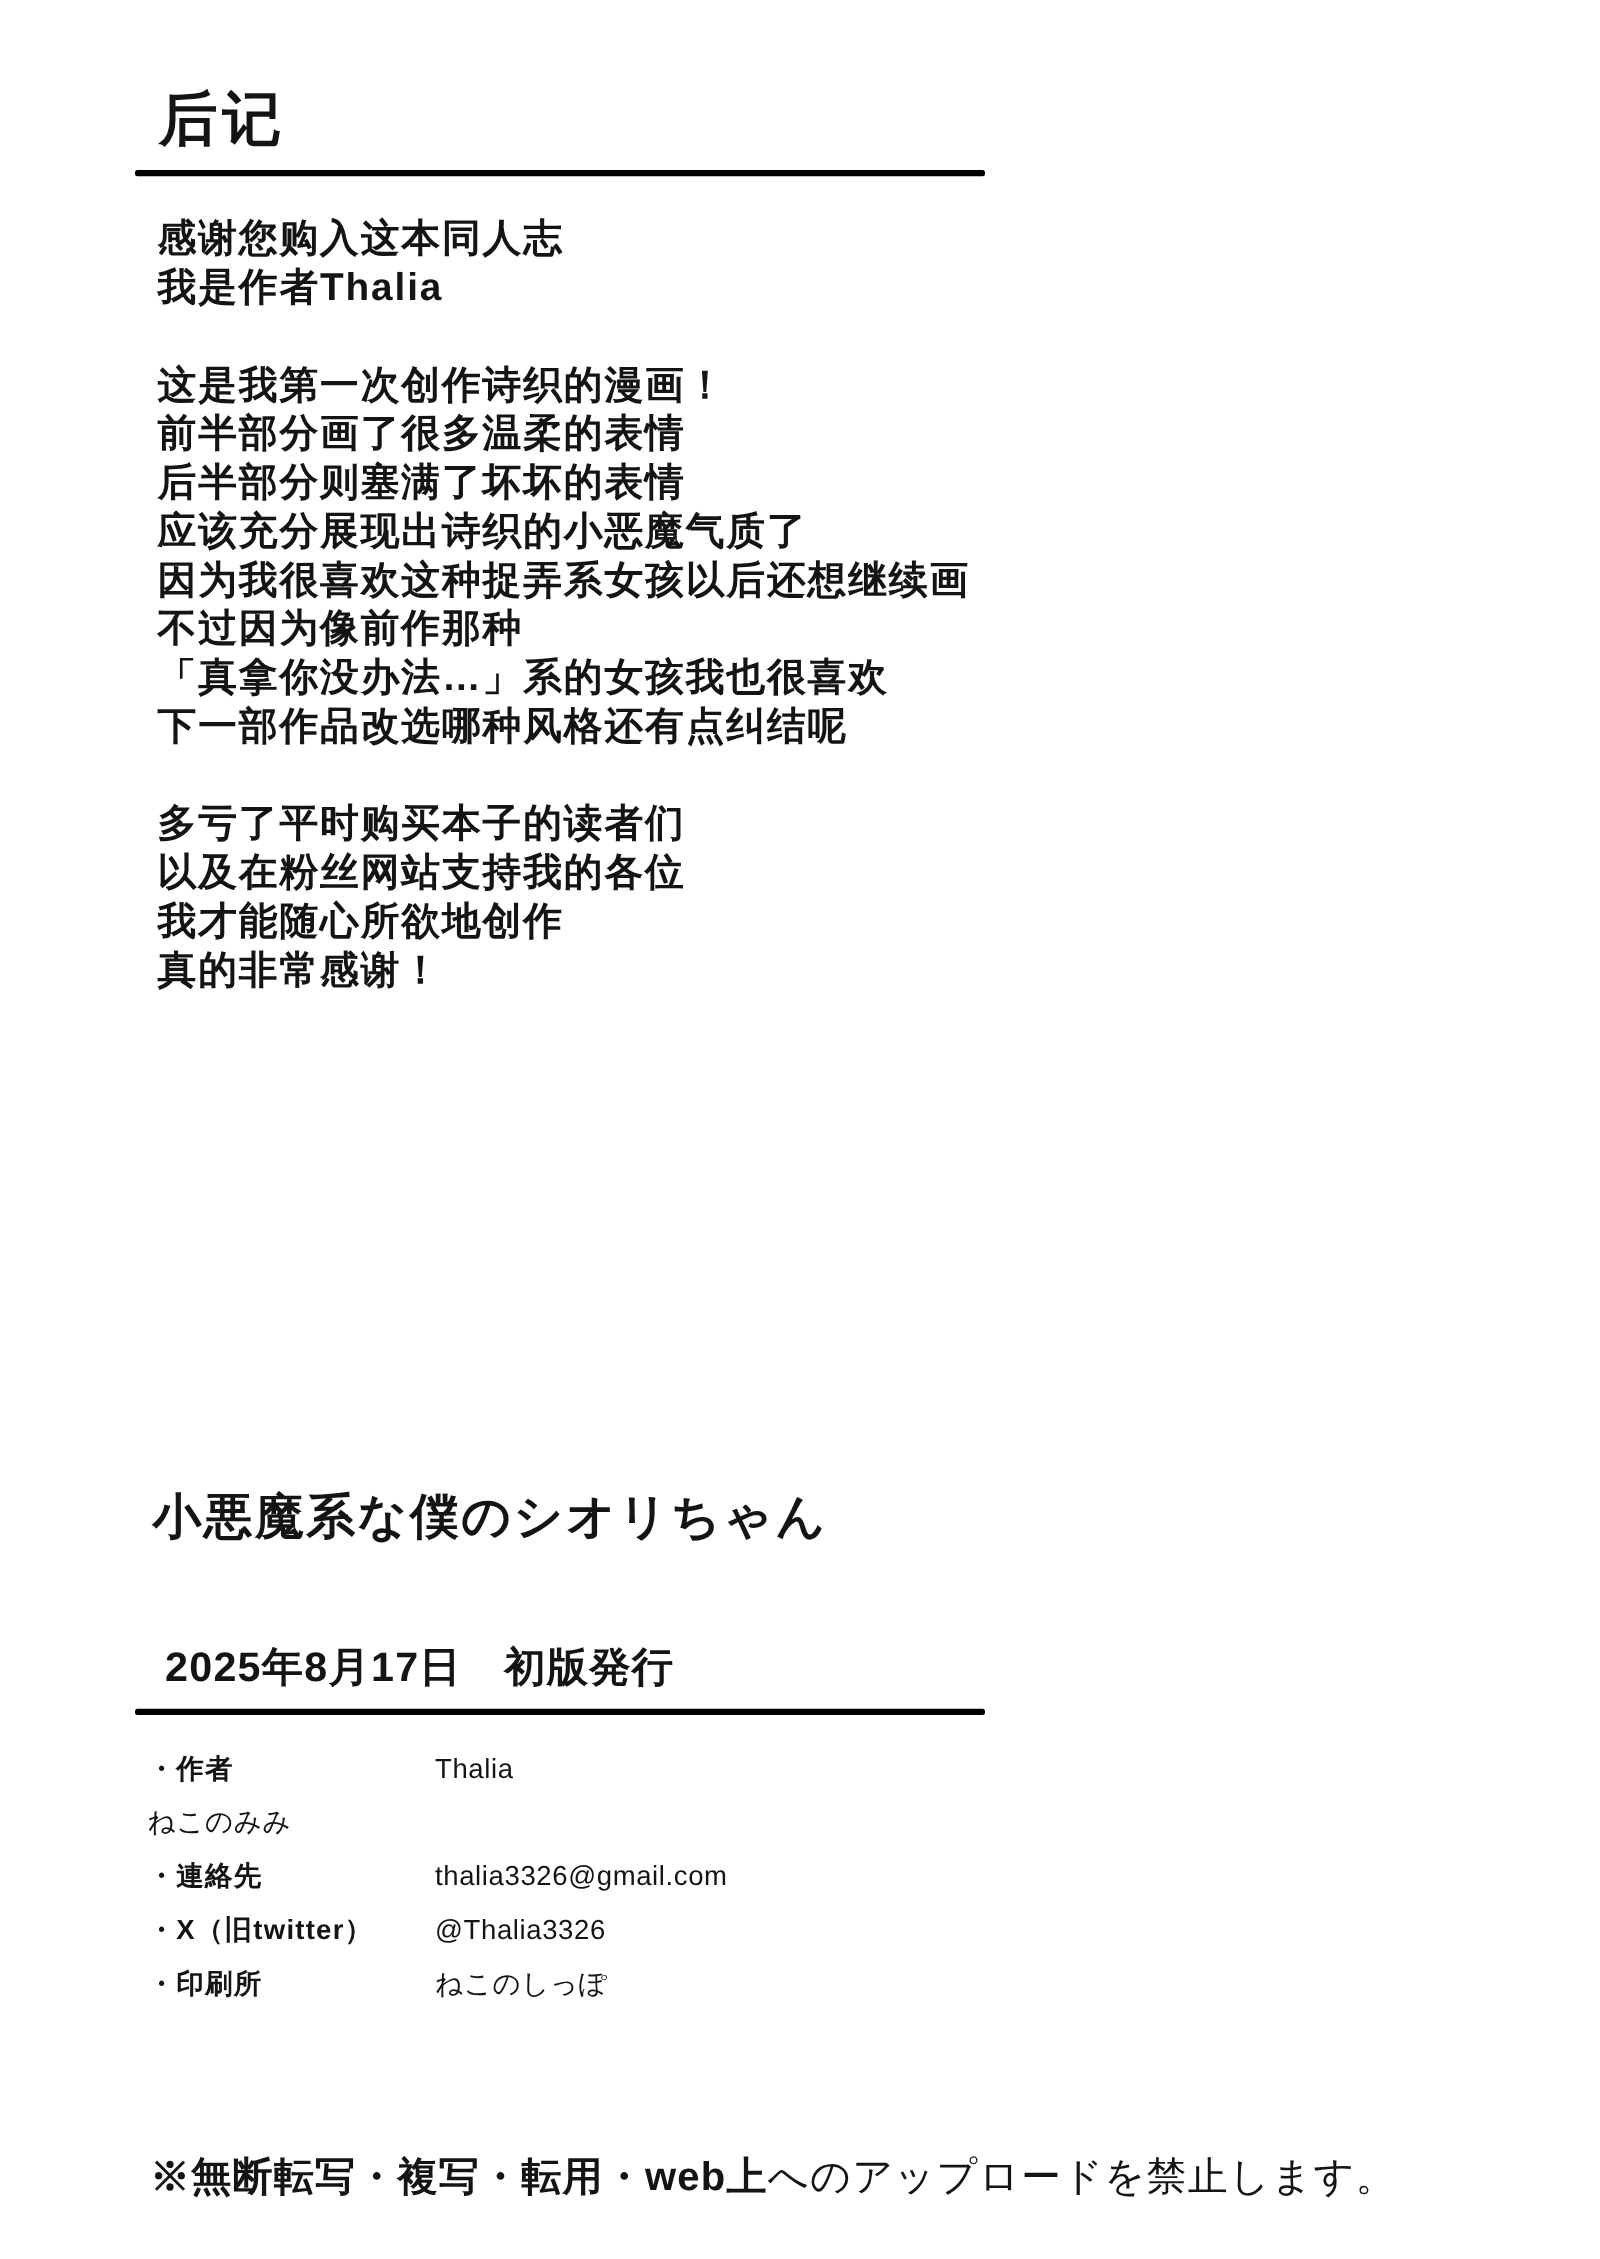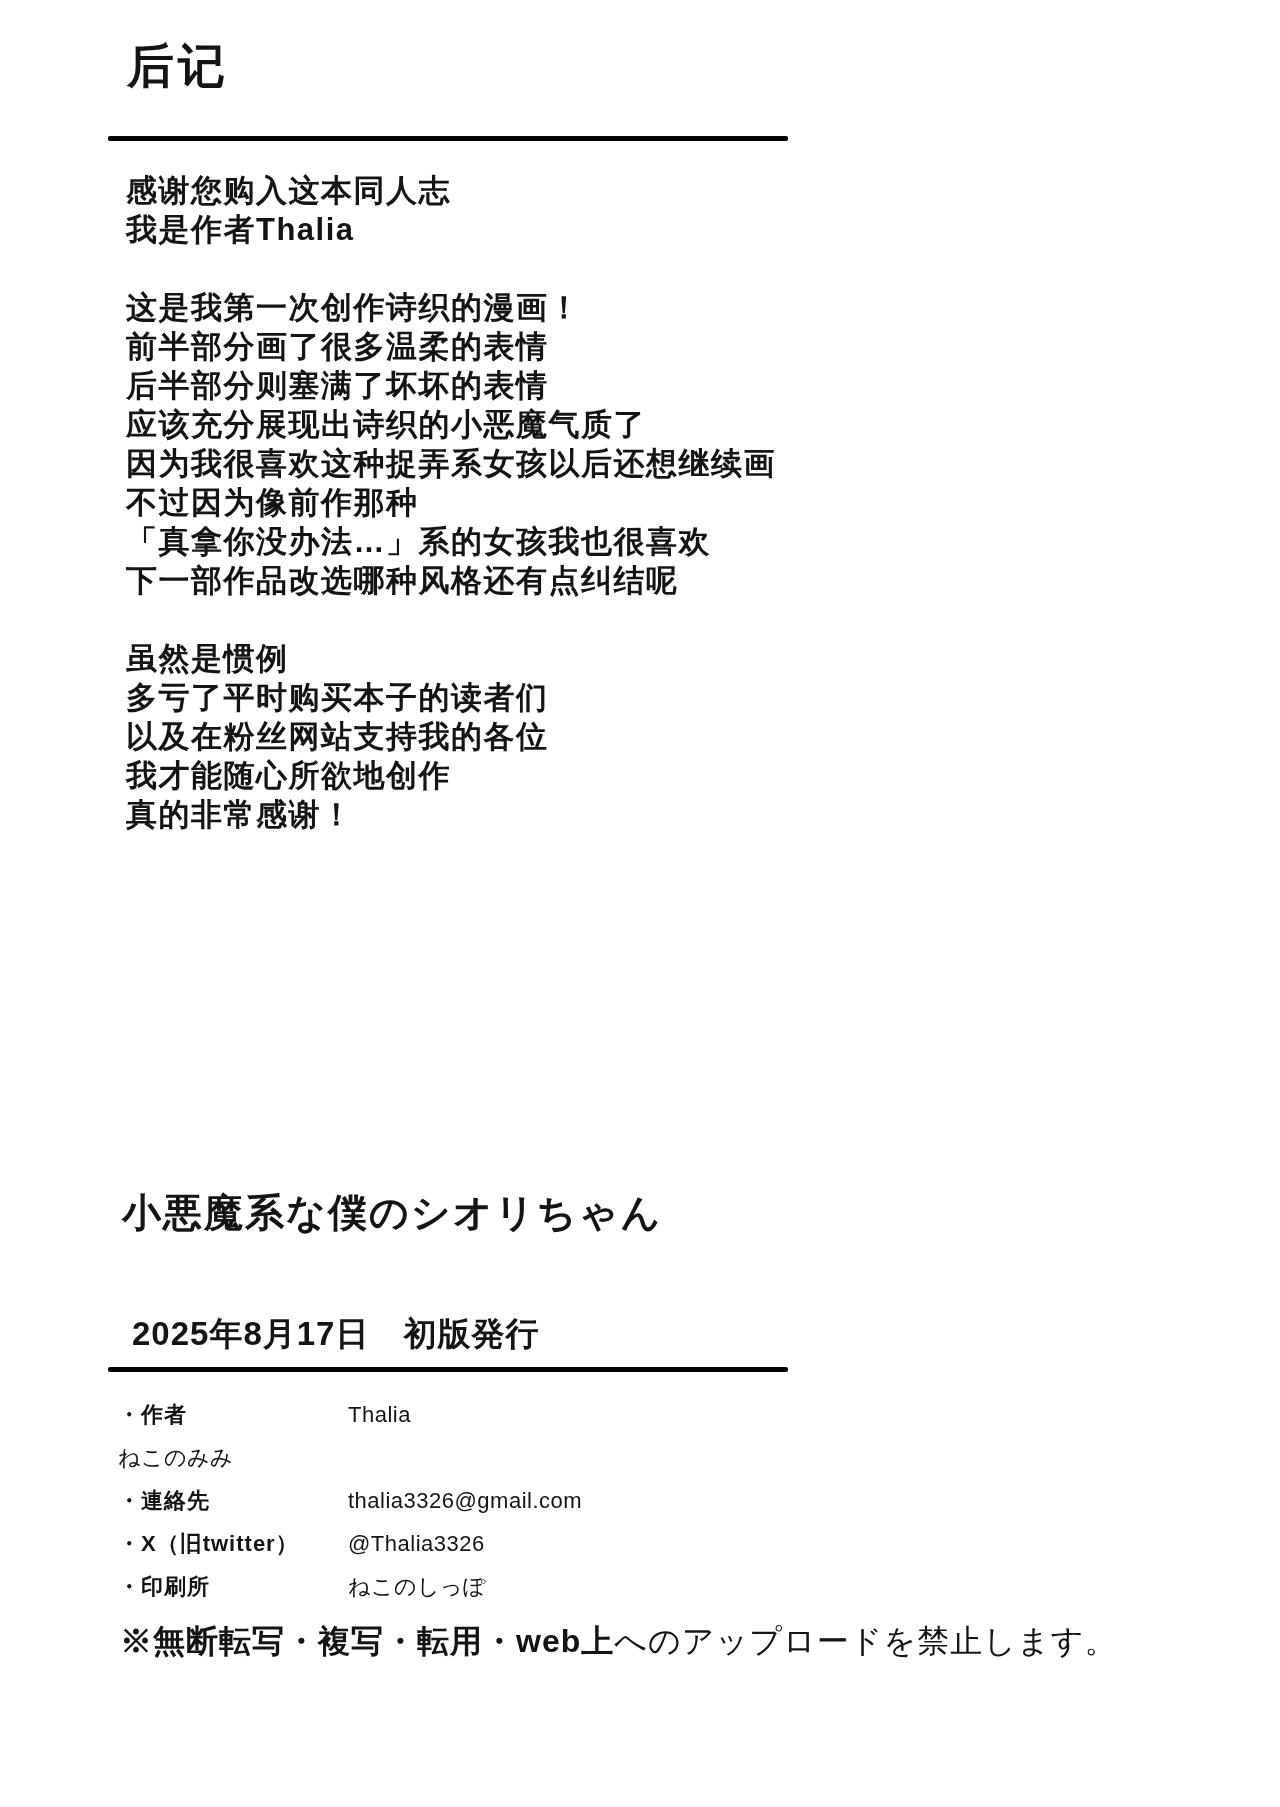--- a/index.html
+++ b/index.html
@@ -8,21 +8,21 @@
     width: 1280px;
     height: 1807px;
     background: #ffffff;
     color: #141414;
     font-family: "Liberation Sans", sans-serif;
     overflow: hidden;
   }
   .heading {
     position: absolute;
     left: 127px;
-    top: 35px;
+    top: 64px;
     font-size: 47px;
     font-weight: 700;
     letter-spacing: 4px;
   }
   .rule {
     position: absolute;
     left: 108px;
     width: 680px;
     height: 5px;
     background: #000000;
@@ -81,21 +81,21 @@
     font-weight: 500;
     letter-spacing: 0.5px;
   }
   .script {
     font-family: "Liberation Serif", serif;
     font-weight: 400;
   }
   .notice {
     position: absolute;
     left: 120px;
-    top: 1620px;
+    top: 1720px;
     font-size: 32px;
     letter-spacing: 1px;
     white-space: pre;
   }
   .notice-prefix { font-weight: 700; }
   .notice-suffix {
     font-family: "Liberation Serif", serif;
     font-weight: 500;
   }
 </style>
@@ -113,21 +113,20 @@
     <div class="line"></div>
     <div class="line">这是我第一次创作诗织的漫画！</div>
     <div class="line">前半部分画了很多温柔的表情</div>
     <div class="line">后半部分则塞满了坏坏的表情</div>
     <div class="line">应该充分展现出诗织的小恶魔气质了</div>
     <div class="line">因为我很喜欢这种捉弄系女孩以后还想继续画</div>
     <div class="line">不过因为像前作那种</div>
     <div class="line">「真拿你没办法…」系的女孩我也很喜欢</div>
     <div class="line">下一部作品改选哪种风格还有点纠结呢</div>
     <div class="line"></div>
-    <div class="line">虽然是惯例</div>
     <div class="line">多亏了平时购买本子的读者们</div>
     <div class="line">以及在粉丝网站支持我的各位</div>
     <div class="line">我才能随心所欲地创作</div>
     <div class="line">真的非常感谢！</div>
     <div class="line"></div>
   </div>
 
   <div class="book-title">小悪魔系な僕のシオリちゃん</div>
 
   <div class="edition">2025年8月17日　初版発行</div>

